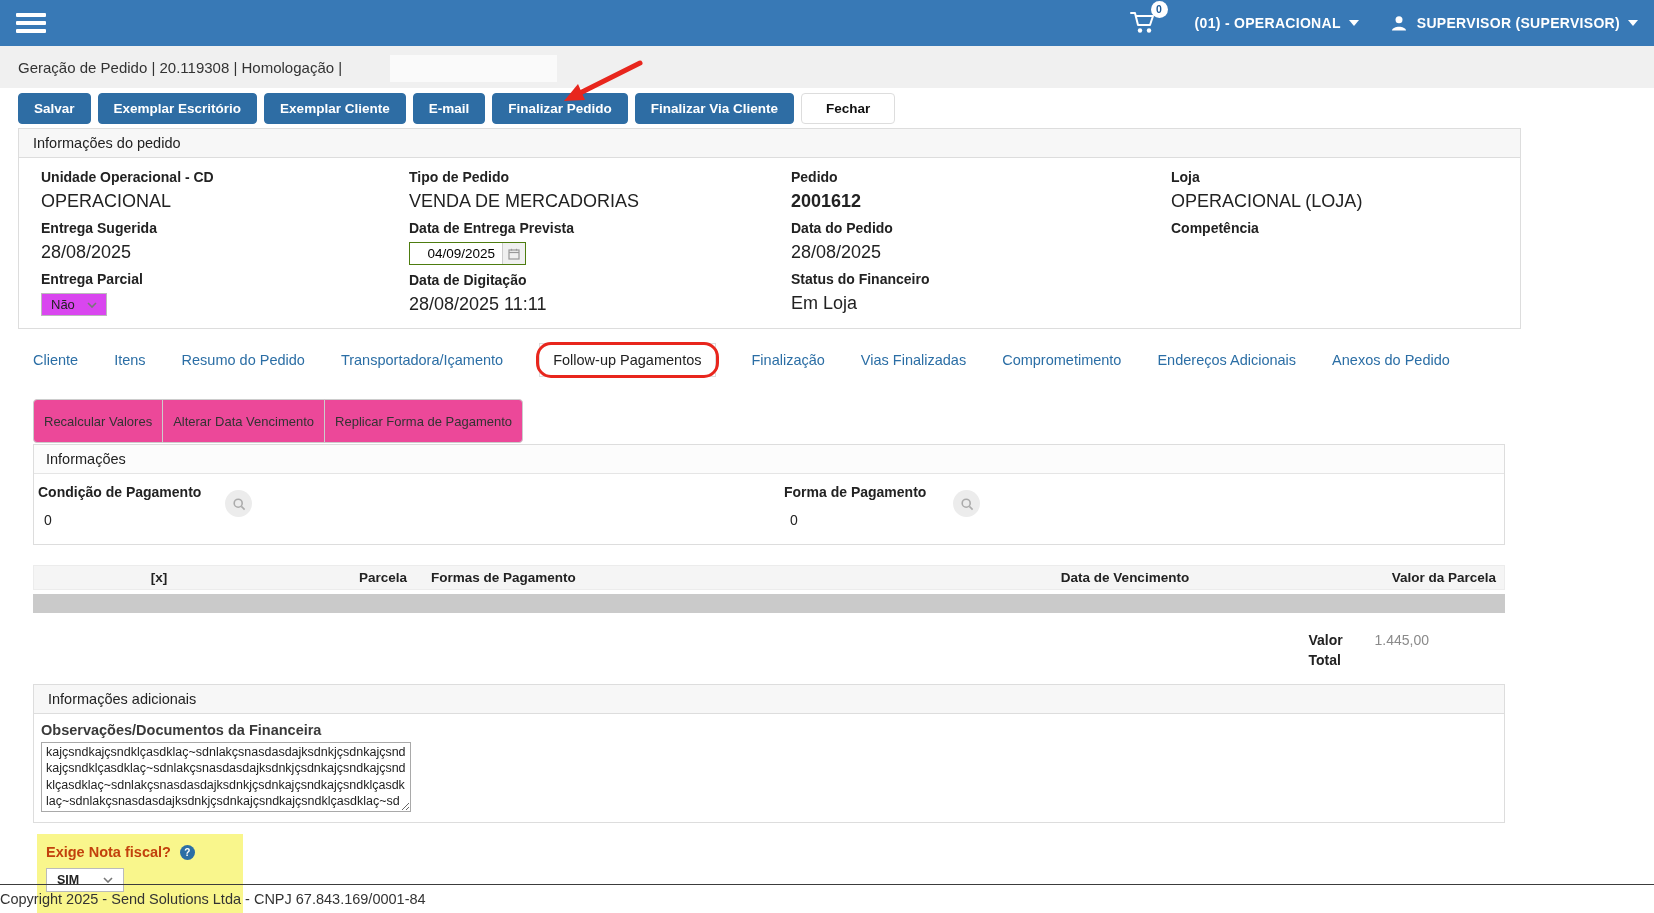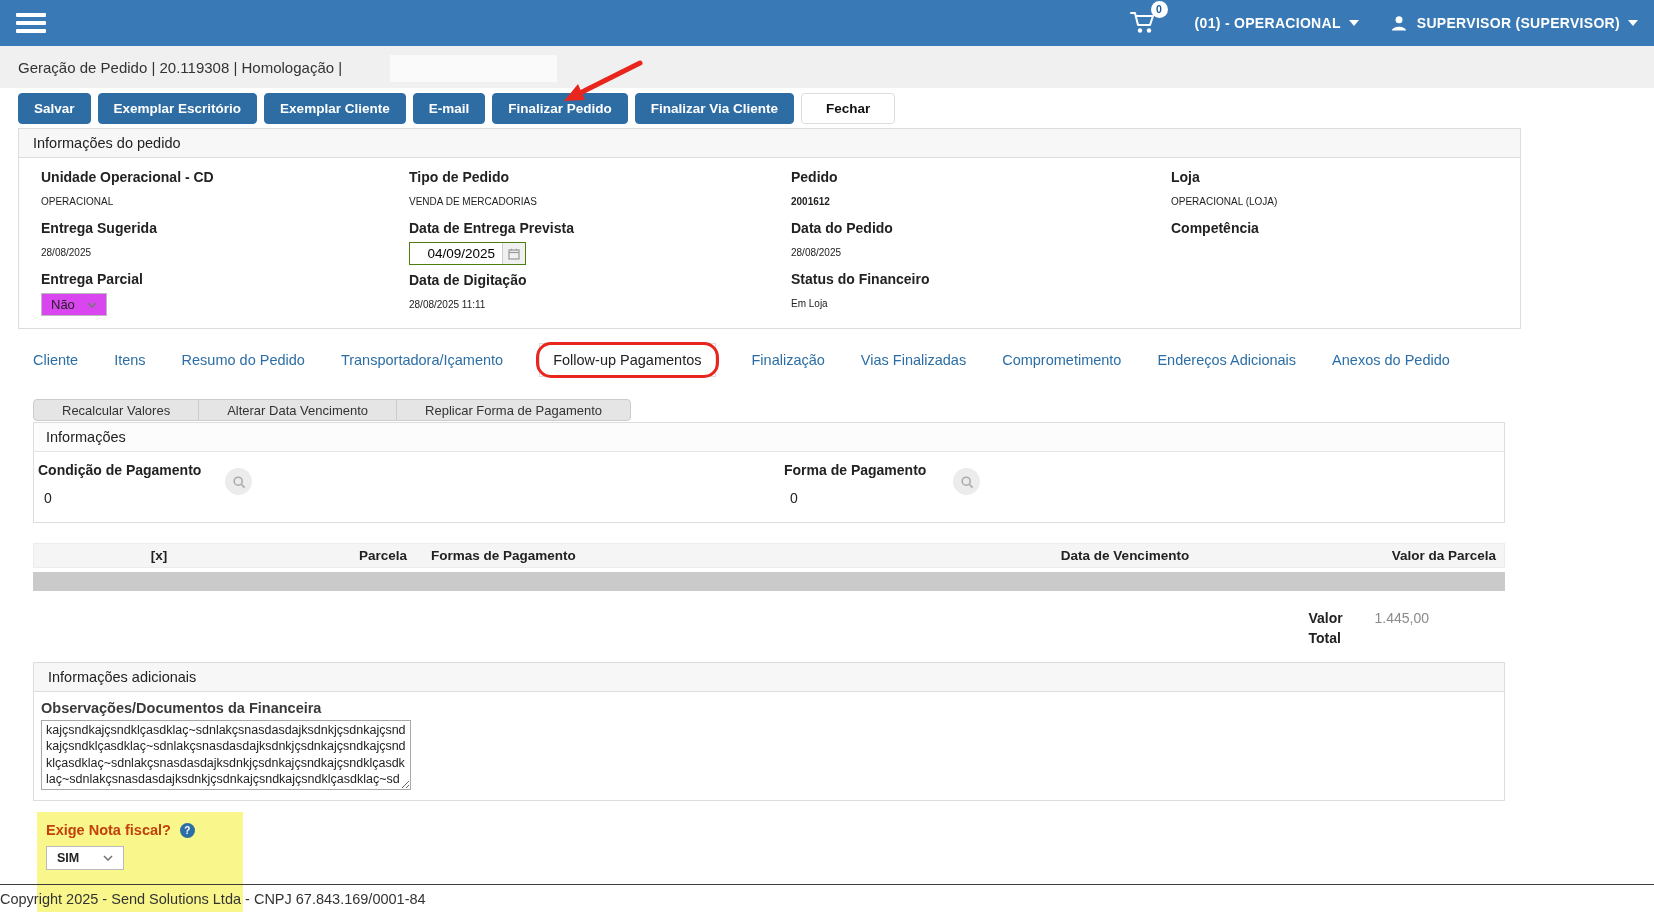--- a/index.html
+++ b/index.html
@@ -24,35 +24,35 @@
   .actions { display:flex; gap:7px; margin:5px 0 0 18px; height:31px; }
   .btn { font-family:inherit; font-weight:700; font-size:13.5px; border-radius:4px; padding:0 15px; cursor:pointer; }
   .btn-primary { background:#2e6da4; color:#fff; border:1px solid #2e6da4; }
   .btn-default { background:#fff; color:#111; border:1px solid #ddd; padding:0 24px; }
   
   .order-panel { margin:4px 0 0 18px; width:1503px; border:1px solid #ddd; }
   .panel-header { background:#f7f7f7; border-bottom:1px solid #ddd; padding:6px 14px; font-size:14.5px; color:#222; }
   .order-body { display:grid; grid-template-columns:368px 382px 380px 1fr; padding:4px 0 12px 22px; }
   .field { margin-top:5px; }
   .field .lbl { font-weight:700; font-size:14px; line-height:21px; }
-  .field .val { font-size:10px; line-height:23px; margin-top:2px; }
+  .field .val { font-size:18px; line-height:23px; margin-top:2px; }
   .val-big { font-weight:700; font-size:15.5px; }
   .date-input { display:inline-flex; border:1px solid #4d7c0f; margin-top:3px; background:#fff; }
   .date-input input { width:92px; border:none; text-align:right; font-family:inherit; font-size:13.5px; padding:3px 7px; outline:none; }
   .cal-btn { width:23px; background:#f0f0f0; border-left:1px solid #ccc; display:flex; align-items:center; justify-content:center; cursor:pointer; }
   .selectbox { display:inline-flex; align-items:center; gap:12px; border:1px solid #bbb; padding:3px 9px; font-size:13px; background:#d946ef; margin-top:3px; cursor:pointer; }
   
   .tab-area { margin:12px 0 0 33px; width:1472px; }
   .tabs { display:flex; align-items:center; gap:36px; height:38px; font-size:14.5px; }
   .tab { color:#2b6ea5; cursor:pointer; text-decoration:none; }
   .tab.active { color:#222; background:#fff; border:1px solid #ddd; padding:8px 13px; position:relative; }
   .tab.active::after { content:''; position:absolute; inset:-2px -4px; border:3px solid #e8261d; border-radius:15px; pointer-events:none; }
   
   .toolbar2 { margin-top:20px; display:inline-flex; }
-  .tbtn { background:#e5e5e5; border:1px solid #ccc; padding:0 28px; height:22px; font-family:inherit; font-size:13px; color:#333; margin-left:-1px; cursor:pointer; }
+  .tbtn { background:#ec4899; border:1px solid #ccc; padding:0 10px; height:44px; font-family:inherit; font-size:13px; color:#333; margin-left:-1px; cursor:pointer; }
   .tbtn:first-child { border-radius:4px 0 0 4px; margin-left:0; }
   .tbtn:last-child { border-radius:0 4px 4px 0; }
   
   .pay-panel { margin-top:1px; border:1px solid #ddd; }
   .pay-header { padding:6px 12px; border-bottom:1px solid #e5e5e5; font-size:14.5px; background:#fcfcfc; }
   .pay-body { position:relative; height:70px; }
   .pay-lbl { position:absolute; top:10px; font-weight:700; font-size:14px; }
   .pay-val { position:absolute; top:38px; font-size:14px; }
   .search-circle { position:absolute; top:16px; width:27px; height:27px; border-radius:50%; background:#ececec; display:flex; align-items:center; justify-content:center; cursor:pointer; }
   

